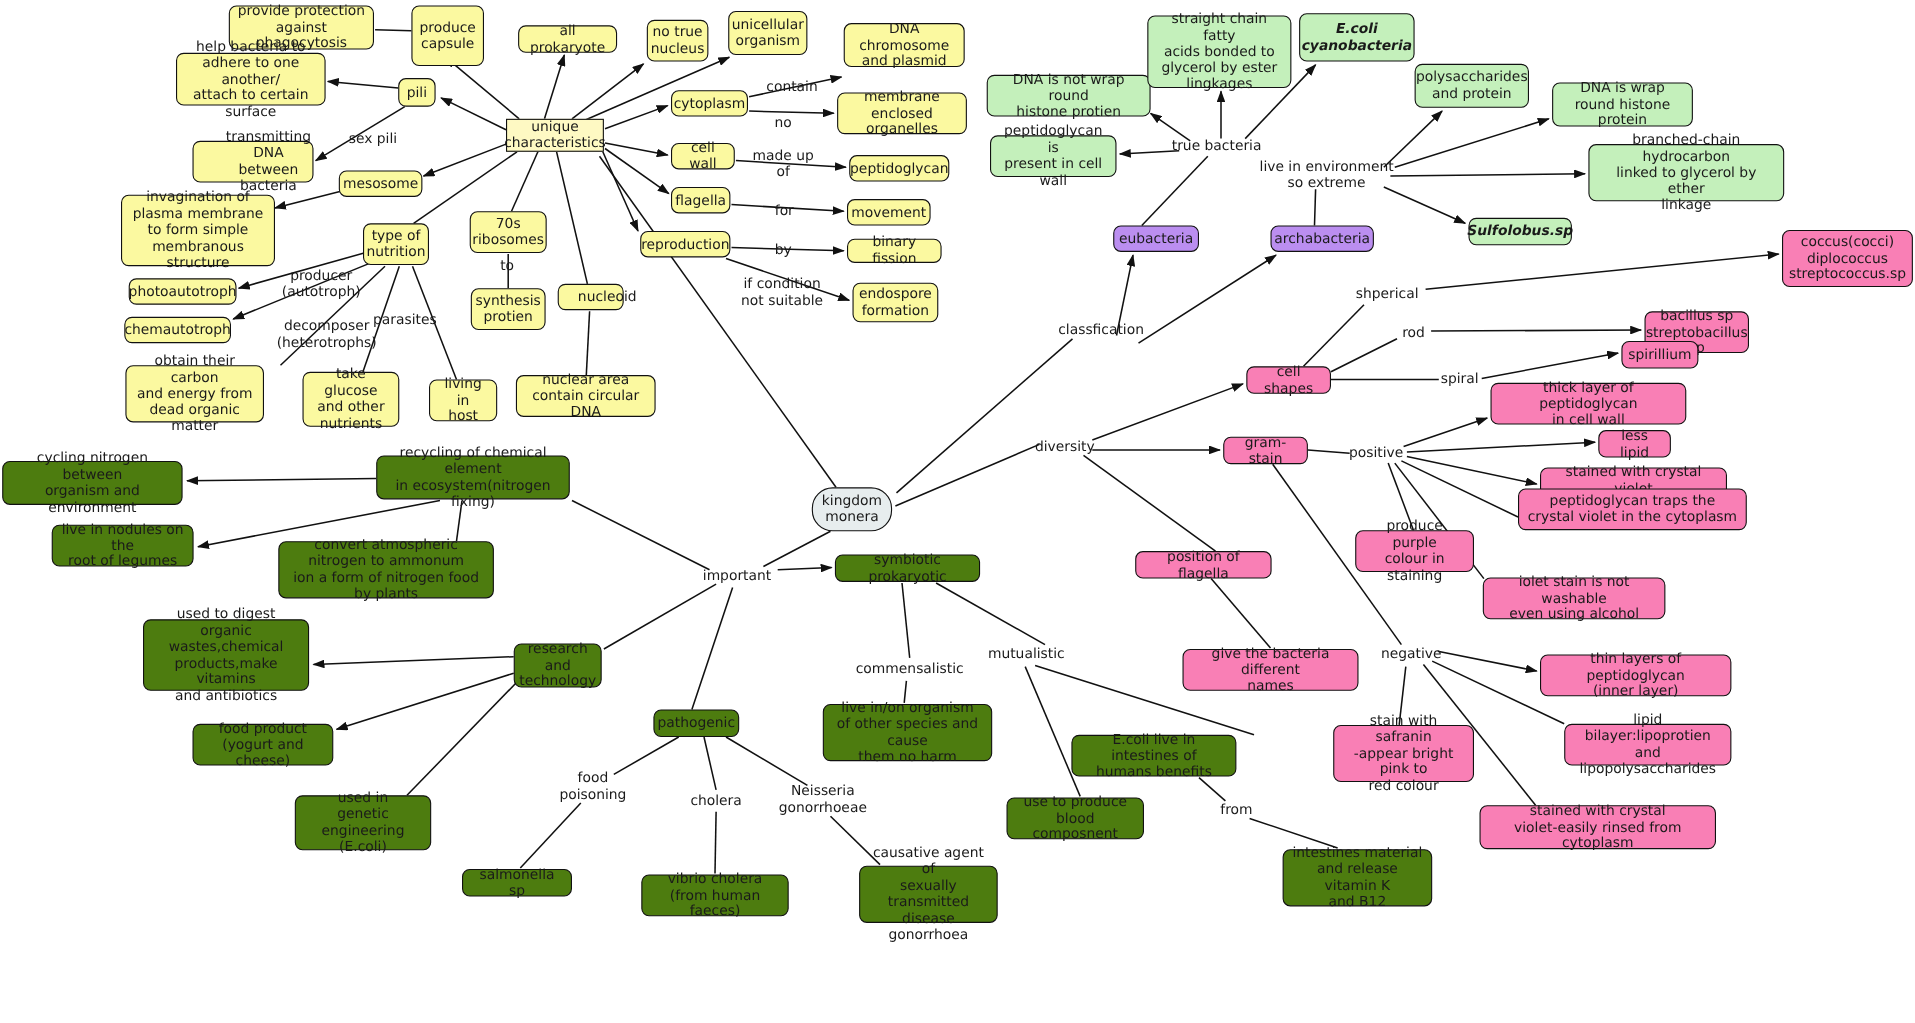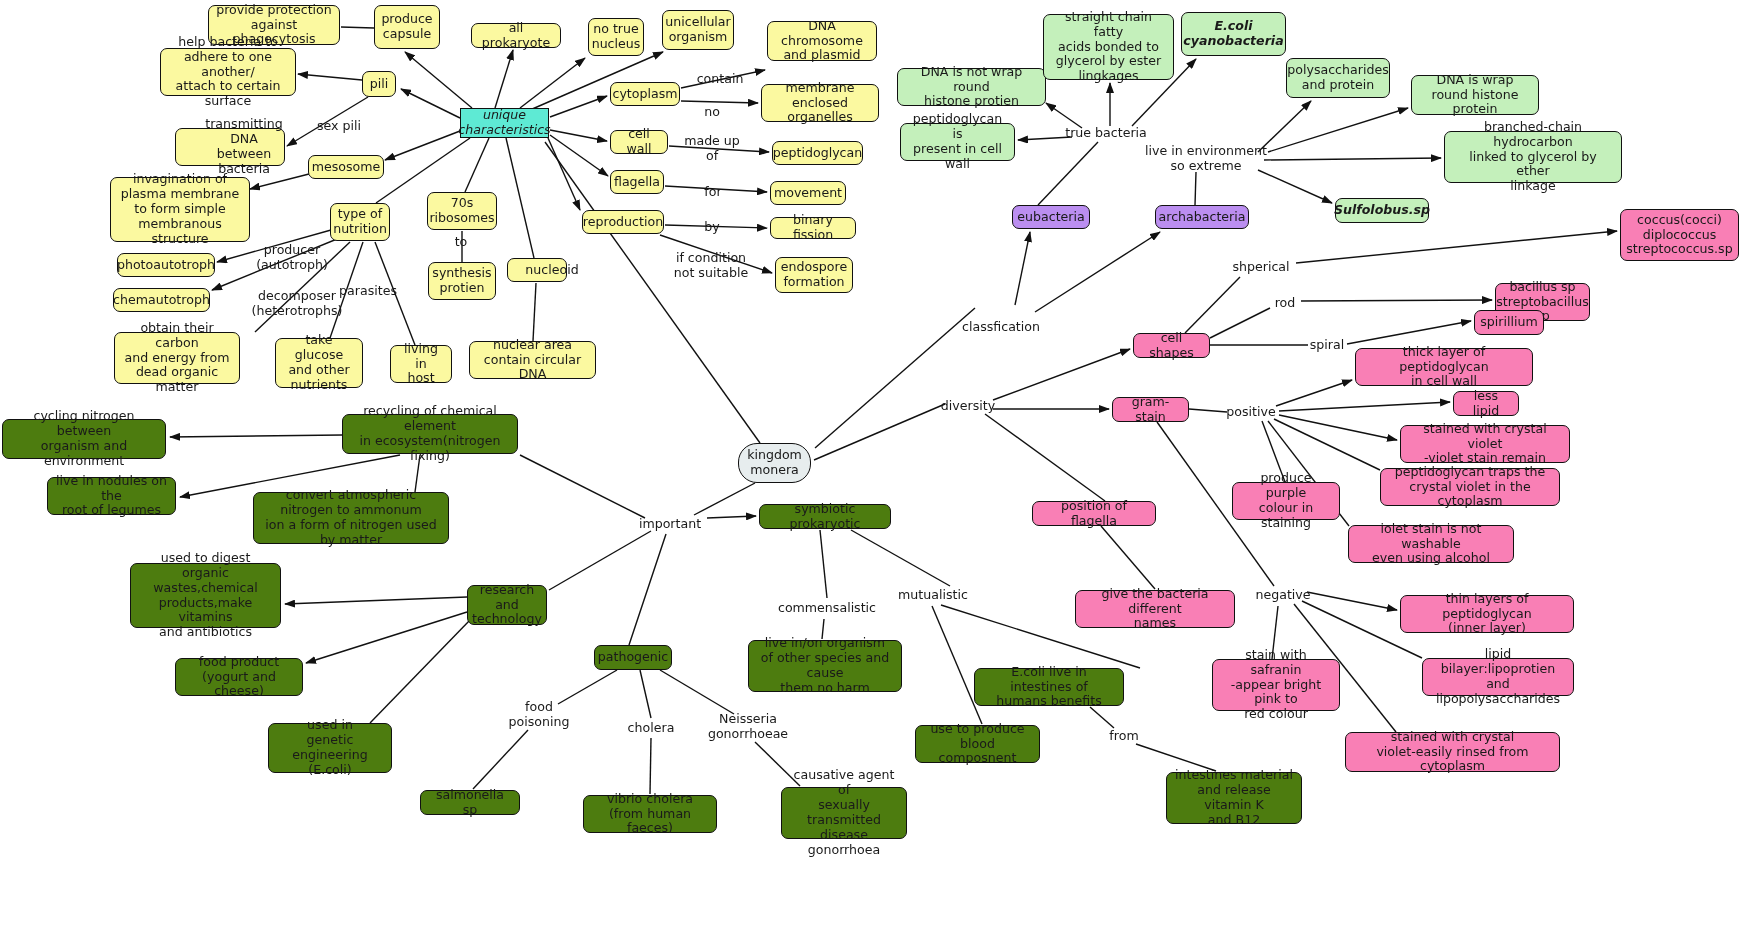--- a/index.html
+++ b/index.html
@@ -36,21 +36,21 @@
     color: #1a1a1a;
     padding: 3px 7px;
     white-space: pre-line;
     z-index: 3;
   }
   .n-yellow  { background: #fbf9a0; }
   .n-green   { background: #c4f0bb; }
   .n-pink    { background: #f97fb5; }
   .n-orange  { background: #4d7c0f; }
   .n-purple  { background: #bb8ef0; }
-  .n-cyan    { background: #5eead4; border-radius: 0; border-color: #111; font-style: italic; }
+  .n-cyan    { background: #fef9c3; border-radius: 0; border-color: #111; }
   .n-grey    { background: #e7edee; }
   .italic    { font-style: italic; font-weight: bold; }
   .elabel {
     position: absolute;
     font-size: 12.6px;
     line-height: 1.18;
     color: #1a1a1a;
     text-align: center;
     white-space: pre-line;
     z-index: 2;
@@ -157,21 +157,21 @@
         <line x1="851" y1="530" x2="950" y2="586" stroke="#111111" stroke-width="1.4"></line>
         <line x1="932" y1="606" x2="982" y2="724" stroke="#111111" stroke-width="1.4"></line>
         <line x1="941" y1="605" x2="1140" y2="668" stroke="#111111" stroke-width="1.4"></line>
         <line x1="1090" y1="707" x2="1114" y2="728" stroke="#111111" stroke-width="1.4"></line>
         <line x1="1136" y1="744" x2="1216" y2="771" stroke="#111111" stroke-width="1.4"></line>
       </g>
   </svg>
   <div id="node-layer">
       <div class="node n-yellow" style="left: 208px; top: 5px; width: 132px; height: 40px;">provide protection
 against phagocytosis</div>
-      <div class="node n-yellow" style="left: 374px; top: 5px; width: 66px; height: 44px;">produce
+      <div class="node n-yellow" style="left: 374px; top: 5px; width: 66px; height: 55px;">produce
 capsule</div>
       <div class="node n-yellow" style="left: 471px; top: 23px; width: 90px; height: 25px;">all prokaryote</div>
       <div class="node n-yellow" style="left: 588px; top: 18px; width: 56px; height: 38px;">no true
 nucleus</div>
       <div class="node n-yellow" style="left: 662px; top: 10px; width: 72px; height: 40px;">unicellular
 organism</div>
       <div class="node n-yellow" style="left: 767px; top: 21px; width: 110px; height: 40px;">DNA chromosome
 and plasmid</div>
       <div class="node n-yellow" style="left: 160px; top: 48px; width: 136px; height: 48px;">help bacteria to
 adhere to one another/
@@ -242,21 +242,21 @@
       <div class="node n-pink" style="left: 1495px; top: 283px; width: 95px; height: 38px;">bacillus sp
 streptobacillus sp</div>
       <div class="node n-pink" style="left: 1474px; top: 310px; width: 70px; height: 25px;">spirillium</div>
       <div class="node n-pink" style="left: 1133px; top: 333px; width: 77px; height: 25px;">cell shapes</div>
       <div class="node n-pink" style="left: 1355px; top: 348px; width: 178px; height: 38px;">thick layer of peptidoglycan
 in cell wall</div>
       <div class="node n-pink" style="left: 1112px; top: 397px; width: 77px; height: 25px;">gram-stain</div>
       <div class="node n-pink" style="left: 1453px; top: 391px; width: 66px; height: 25px;">less lipid</div>
       <div class="node n-pink" style="left: 1400px; top: 425px; width: 170px; height: 38px;">stained with crystal violet
 -violet stain remain</div>
-      <div class="node n-pink" style="left: 1380px; top: 468px; width: 180px; height: 38px;">peptidoglycan traps the
+      <div class="node n-pink" style="left: 1380px; top: 444px; width: 208px; height: 38px;">peptidoglycan traps the
 crystal violet in the cytoplasm</div>
       <div class="node n-pink" style="left: 1232px; top: 482px; width: 108px; height: 38px;">produce purple
 colour in staining</div>
       <div class="node n-pink" style="left: 1032px; top: 501px; width: 124px; height: 25px;">position of flagella</div>
       <div class="node n-pink" style="left: 1348px; top: 525px; width: 166px; height: 38px;">iolet stain is not washable
 even using alcohol</div>
       <div class="node n-pink" style="left: 1075px; top: 590px; width: 160px; height: 38px;">give the bacteria different
 names</div>
       <div class="node n-pink" style="left: 1400px; top: 595px; width: 174px; height: 38px;">thin layers of peptidoglycan
 (inner layer)</div>
@@ -270,21 +270,21 @@
       <div class="node n-grey" style="left: 738px; top: 443px; width: 73px; height: 40px; border-radius: 19px;">kingdom
 monera</div>
       <div class="node n-orange" style="left: 2px; top: 419px; width: 164px; height: 40px;">cycling nitrogen between
 organism and environment</div>
       <div class="node n-orange" style="left: 342px; top: 414px; width: 176px; height: 40px;">recycling of chemical element
 in ecosystem(nitrogen fixing)</div>
       <div class="node n-orange" style="left: 47px; top: 477px; width: 129px; height: 38px;">live in nodules on the
 root of legumes</div>
       <div class="node n-orange" style="left: 253px; top: 492px; width: 196px; height: 52px;">convert atmospheric
 nitrogen to ammonum
-ion a form of nitrogen used by matter</div>
+ion a form of nitrogen food by plants</div>
       <div class="node n-orange" style="left: 759px; top: 504px; width: 132px; height: 25px;">symbiotic prokaryotic</div>
       <div class="node n-orange" style="left: 130px; top: 563px; width: 151px; height: 65px;">used to digest
 organic wastes,chemical
 products,make vitamins
 and antibiotics</div>
       <div class="node n-orange" style="left: 467px; top: 585px; width: 80px; height: 40px;">research and
 technology</div>
       <div class="node n-orange" style="left: 748px; top: 640px; width: 154px; height: 52px;">live in/on organism
 of other species and cause
 them no harm</div>
@@ -320,21 +320,21 @@
       <div class="elabel" style="left: 292px; top: 258px;">producer
 (autotroph)</div>
       <div class="elabel" style="left: 711px; top: 266px;">if condition
 not suitable</div>
       <div class="elabel" style="left: 297px; top: 304px;">decomposer
 (heterotrophs)</div>
       <div class="elabel" style="left: 368px; top: 291px;">parasites</div>
       <div class="elabel" style="left: 1106px; top: 133px;">true bacteria</div>
       <div class="elabel" style="left: 1206px; top: 159px;">live in environment
 so extreme</div>
-      <div class="elabel" style="left: 1001px; top: 327px;">classfication</div>
+      <div class="elabel" style="left: 1001px; top: 300px;">classfication</div>
       <div class="elabel" style="left: 1261px; top: 267px;">shperical</div>
       <div class="elabel" style="left: 1285px; top: 303px;">rod</div>
       <div class="elabel" style="left: 1327px; top: 345px;">spiral</div>
       <div class="elabel" style="left: 968px; top: 406px;">diversity</div>
       <div class="elabel" style="left: 1251px; top: 412px;">positive</div>
       <div class="elabel" style="left: 1283px; top: 595px;">negative</div>
       <div class="elabel" style="left: 670px; top: 524px;">important</div>
       <div class="elabel" style="left: 933px; top: 595px;">mutualistic</div>
       <div class="elabel" style="left: 827px; top: 608px;">commensalistic</div>
       <div class="elabel" style="left: 539px; top: 715px;">food

